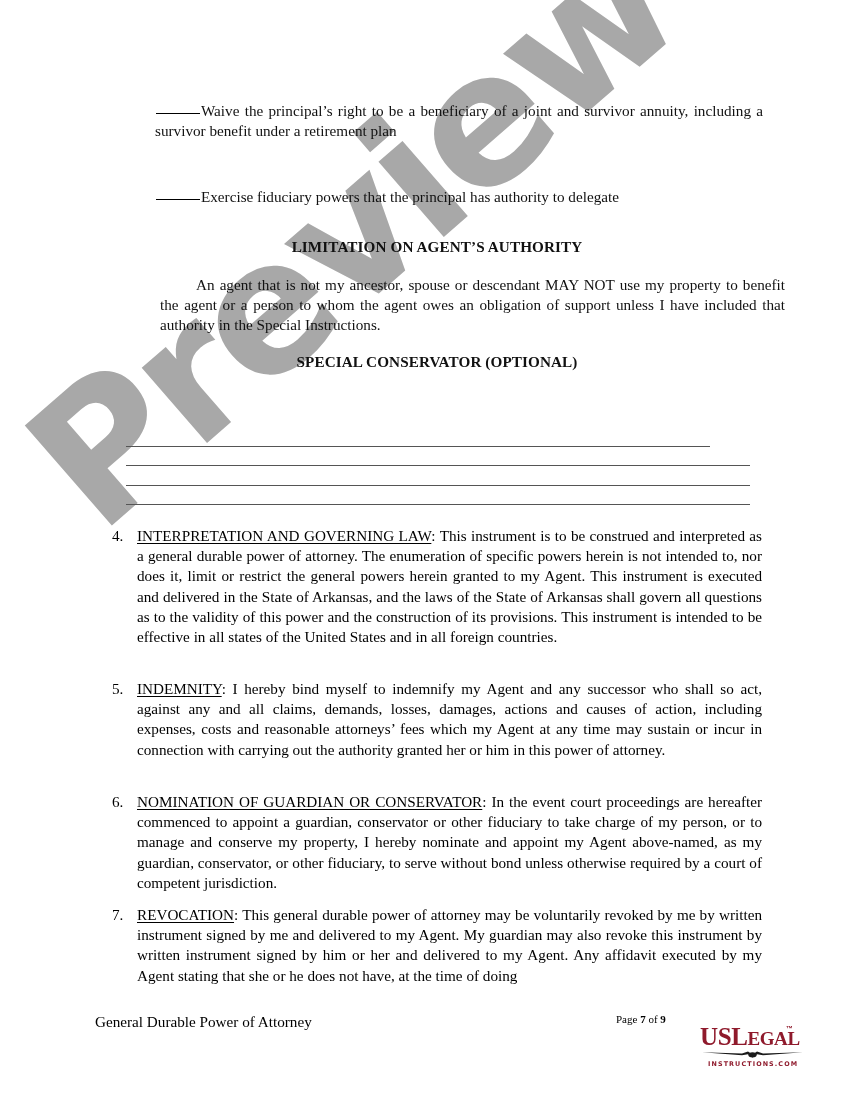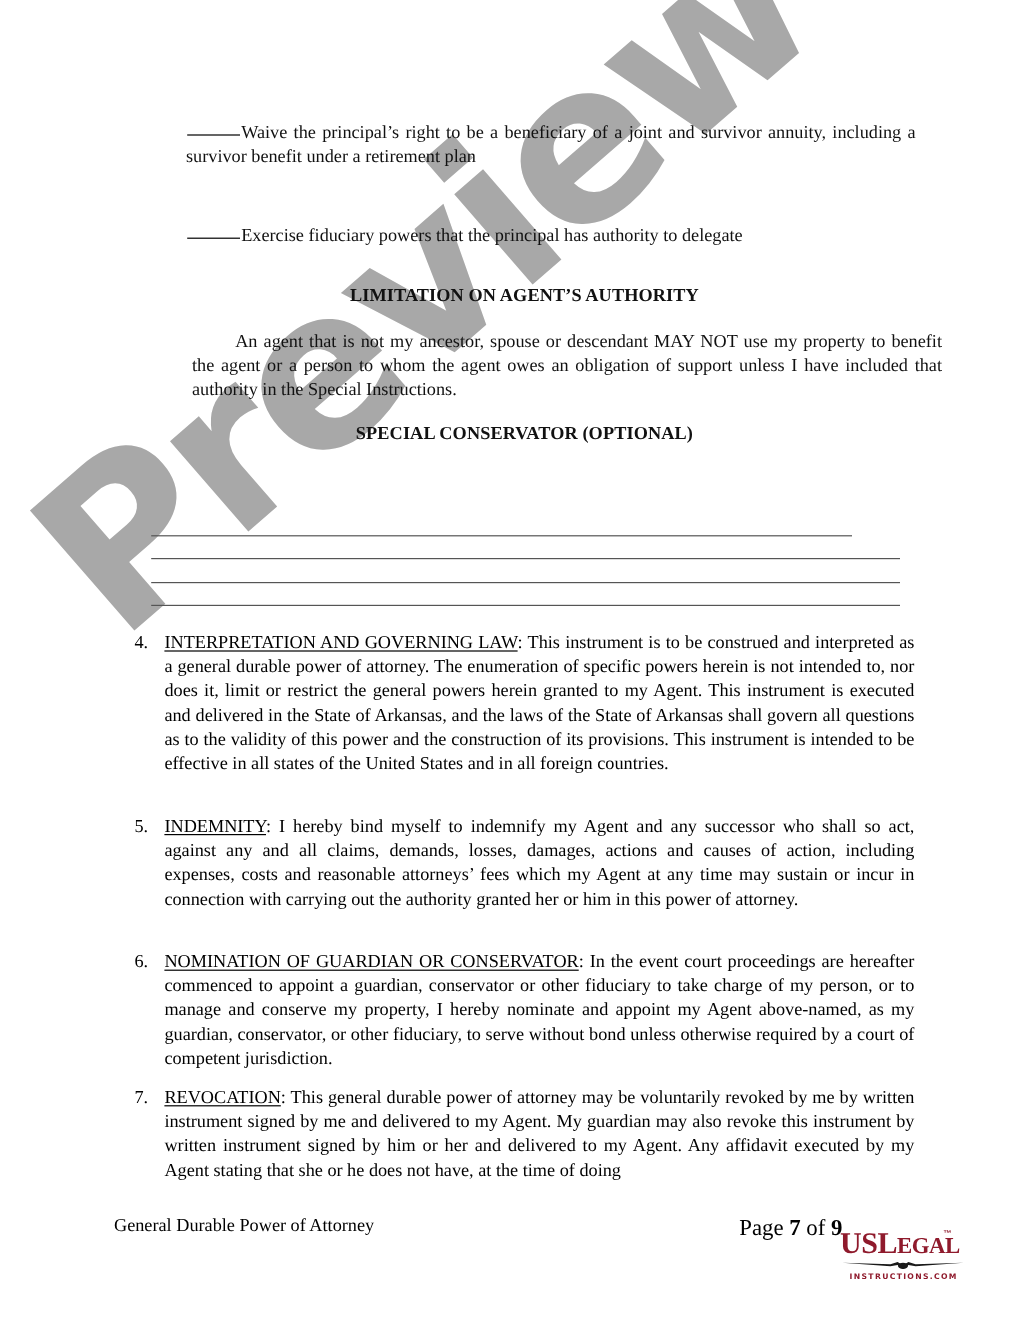--- a/index.html
+++ b/index.html
@@ -150,21 +150,21 @@
   #footer .f-left {
     position: absolute;
     left: 95px;
     top: 5px;
     font-size: 15.2px;
   }
   #footer .f-page {
     position: absolute;
     left: 616px;
     top: 5px;
-    font-size: 19px;
+    font-size: 11px;
     white-space: nowrap;
   }
   #footer .f-page b { font-weight: bold; }
 
   
   #logo {
     position: absolute;
     left: 700px;
     top: 16px;
     width: 120px;

